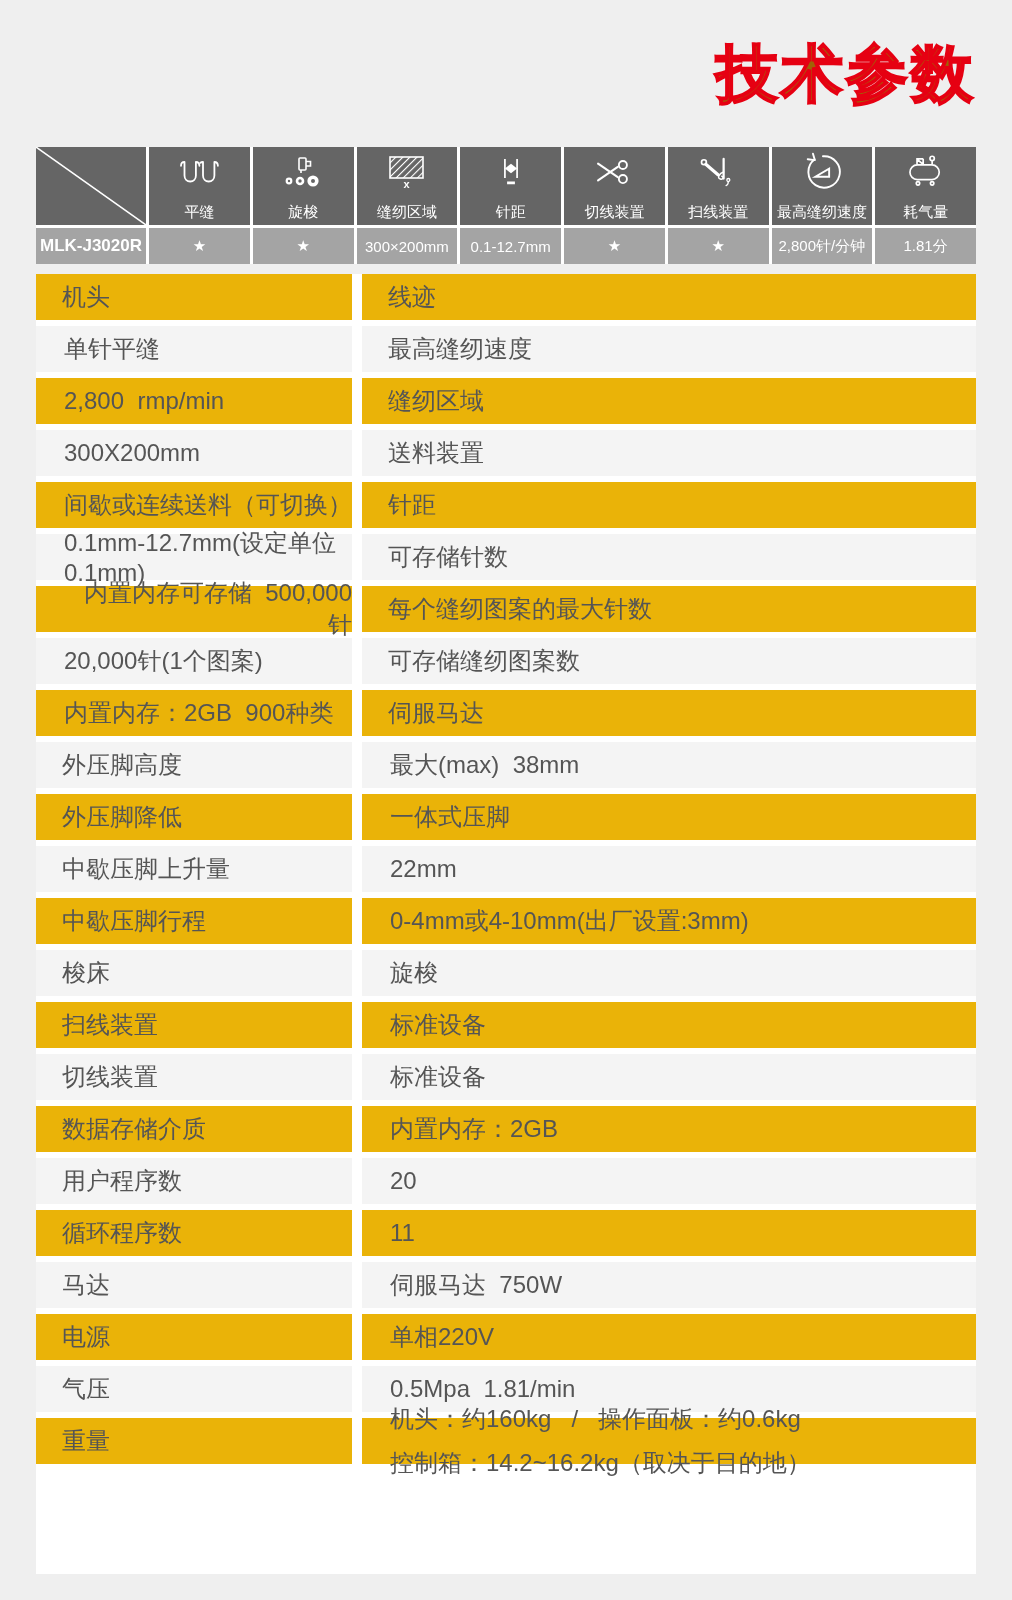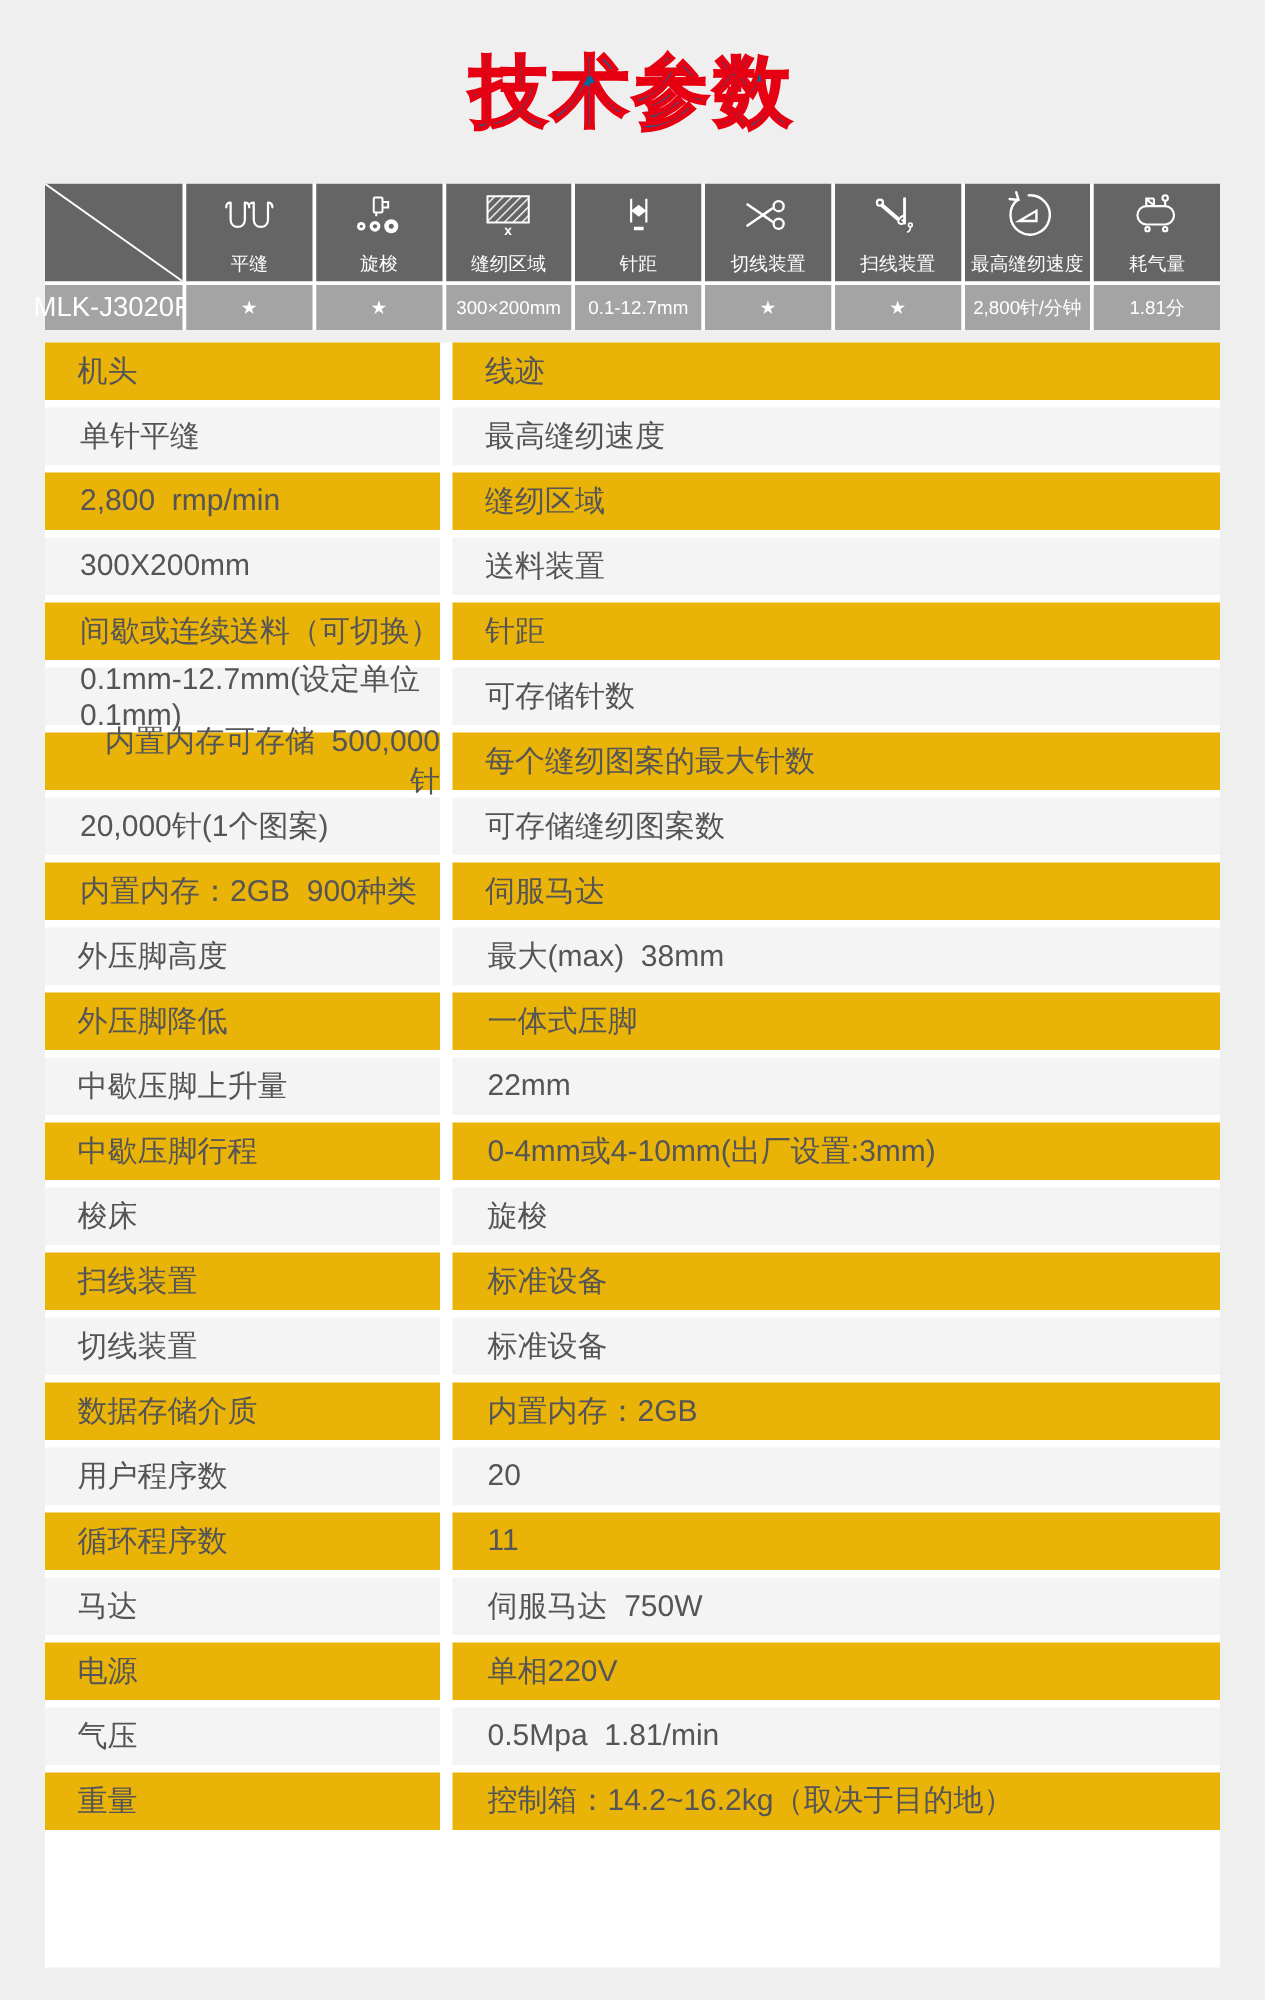--- a/index.html
+++ b/index.html
@@ -6,25 +6,25 @@
   html,body { margin:0; padding:0; }
   body {
     width:1012px; height:1600px;
     background:#efefef;
     font-family:"Liberation Sans","DejaVu Sans",sans-serif;
     padding:28px 36px 0 36px;
     overflow:hidden;
   }
   .page-title {
     margin:12px 0 0 0;
-    text-align:center;
+    text-align:right;
     font-size:62px;
     font-weight:900;
     letter-spacing:3px;
-    color:#0369a1;
+    color:#a16207;
     line-height:1.1;
     -webkit-text-stroke:2px #e60012;
   }
   
   .header-table {
     margin-top:39px;
     display:grid;
     grid-template-columns:110px repeat(8,1fr);
     grid-template-rows:78px 36px;
     gap:3px;
@@ -41,21 +41,21 @@
   .hlabel { color:#ffffff; font-size:15px; line-height:1; white-space:nowrap;margin-top:12px; }
   .diag-cell { background:#656565; position:relative; }
   .diag-cell svg { position:absolute; inset:0; width:100%; height:100%; }
   .vcell {
     background:#a4a4a4;
     color:#ffffff;
     display:flex; align-items:center; justify-content:center;
     font-size:15px;
     white-space:nowrap;
   }
-  .vcell.model { font-size:22px; }
+  .vcell.model { font-size:17px;font-weight:bold; }
   
   .spec {
     margin-top:10px;
     display:grid;
     grid-template-columns:316px 1fr;
     grid-template-rows:repeat(23,46px) 104px;
     gap:6px 10px;
     background:#ffffff;
   }
   .spec > div { display:flex; align-items:center; color:#555555; font-size:24px; }
@@ -250,15 +250,16 @@
   <div class="slabel">循环程序数</div>
   <div class="svalue">11</div>
   <div class="slabel">马达</div>
   <div class="svalue">伺服马达  750W</div>
   <div class="slabel">电源</div>
   <div class="svalue">单相220V</div>
   <div class="slabel">气压</div>
   <div class="svalue">0.5Mpa  1.81/min</div>
   <div class="slabel">重量</div>
   <div class="svalue multi">
+    <div>机头：约160kg   /   操作面板：约0.6kg</div>
     <div>控制箱：14.2~16.2kg（取决于目的地）</div>
   </div>
 </div>
 
 </body></html>

